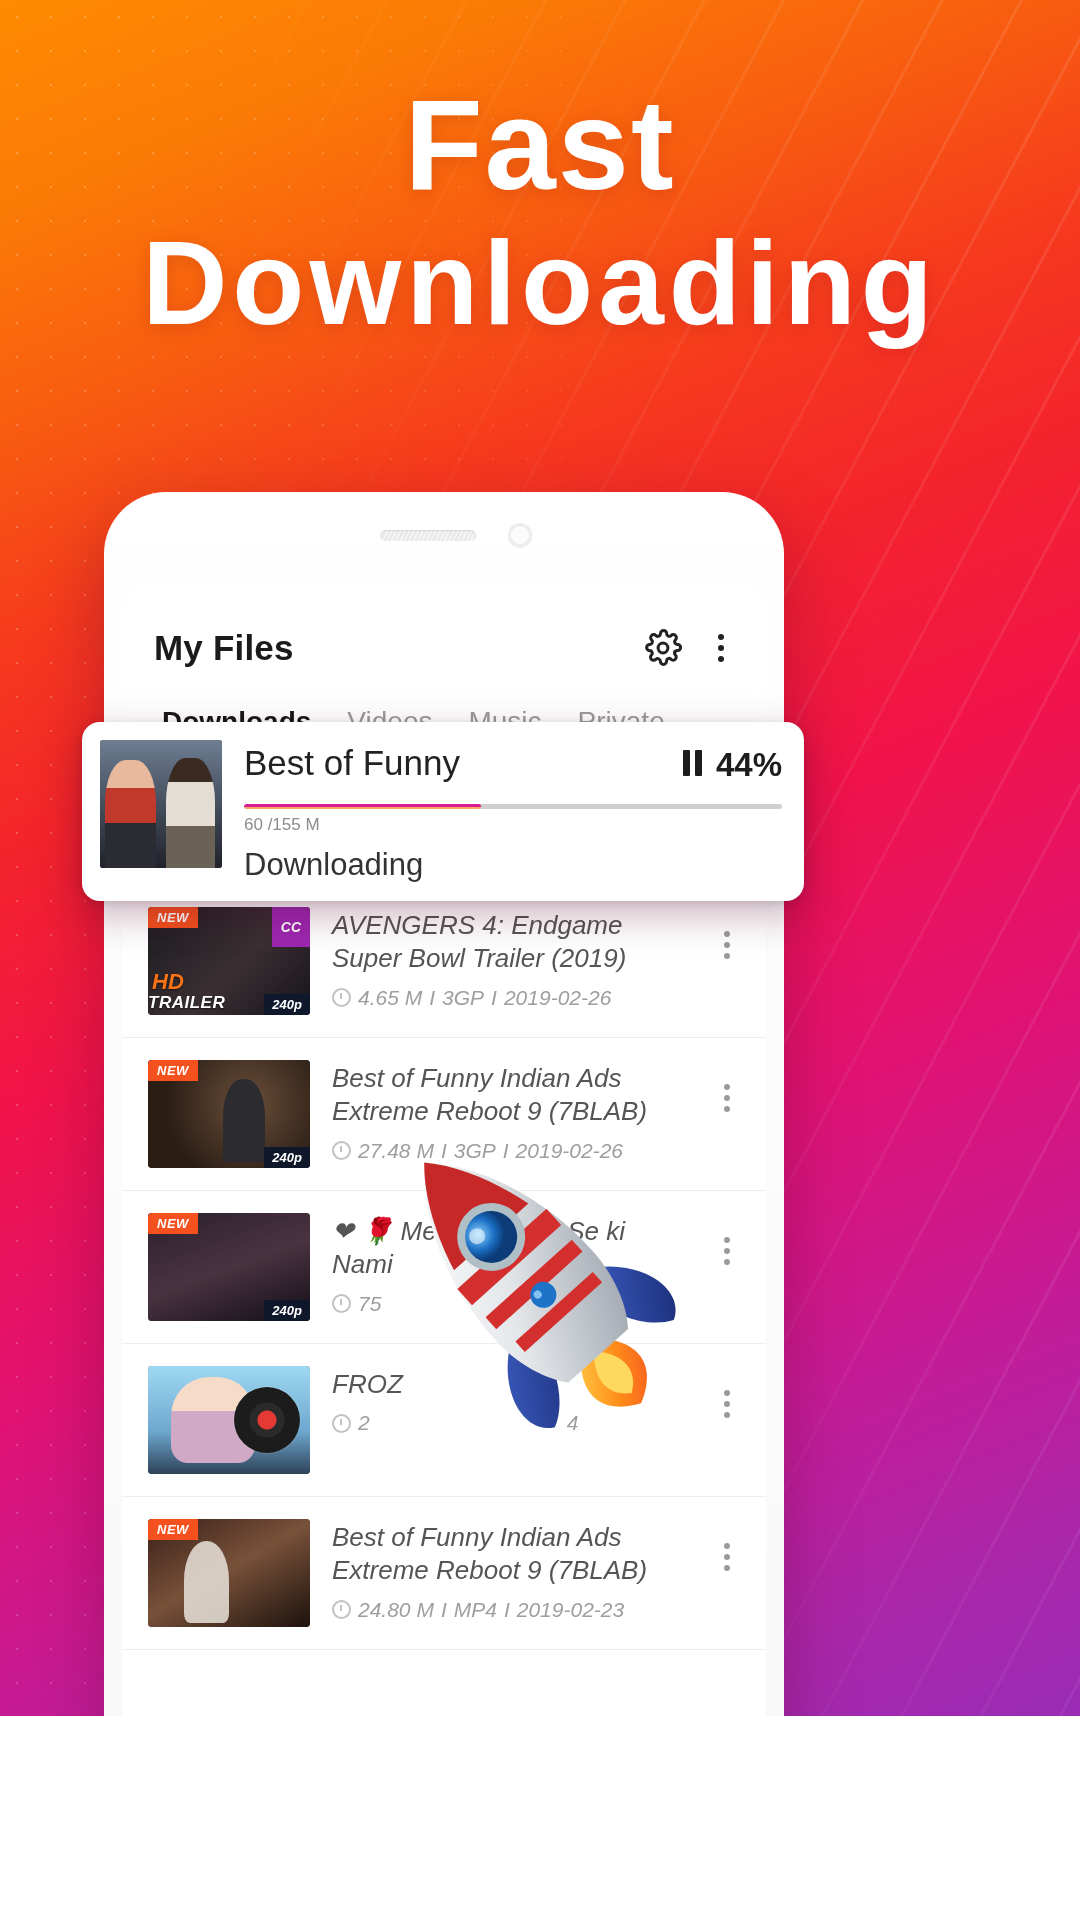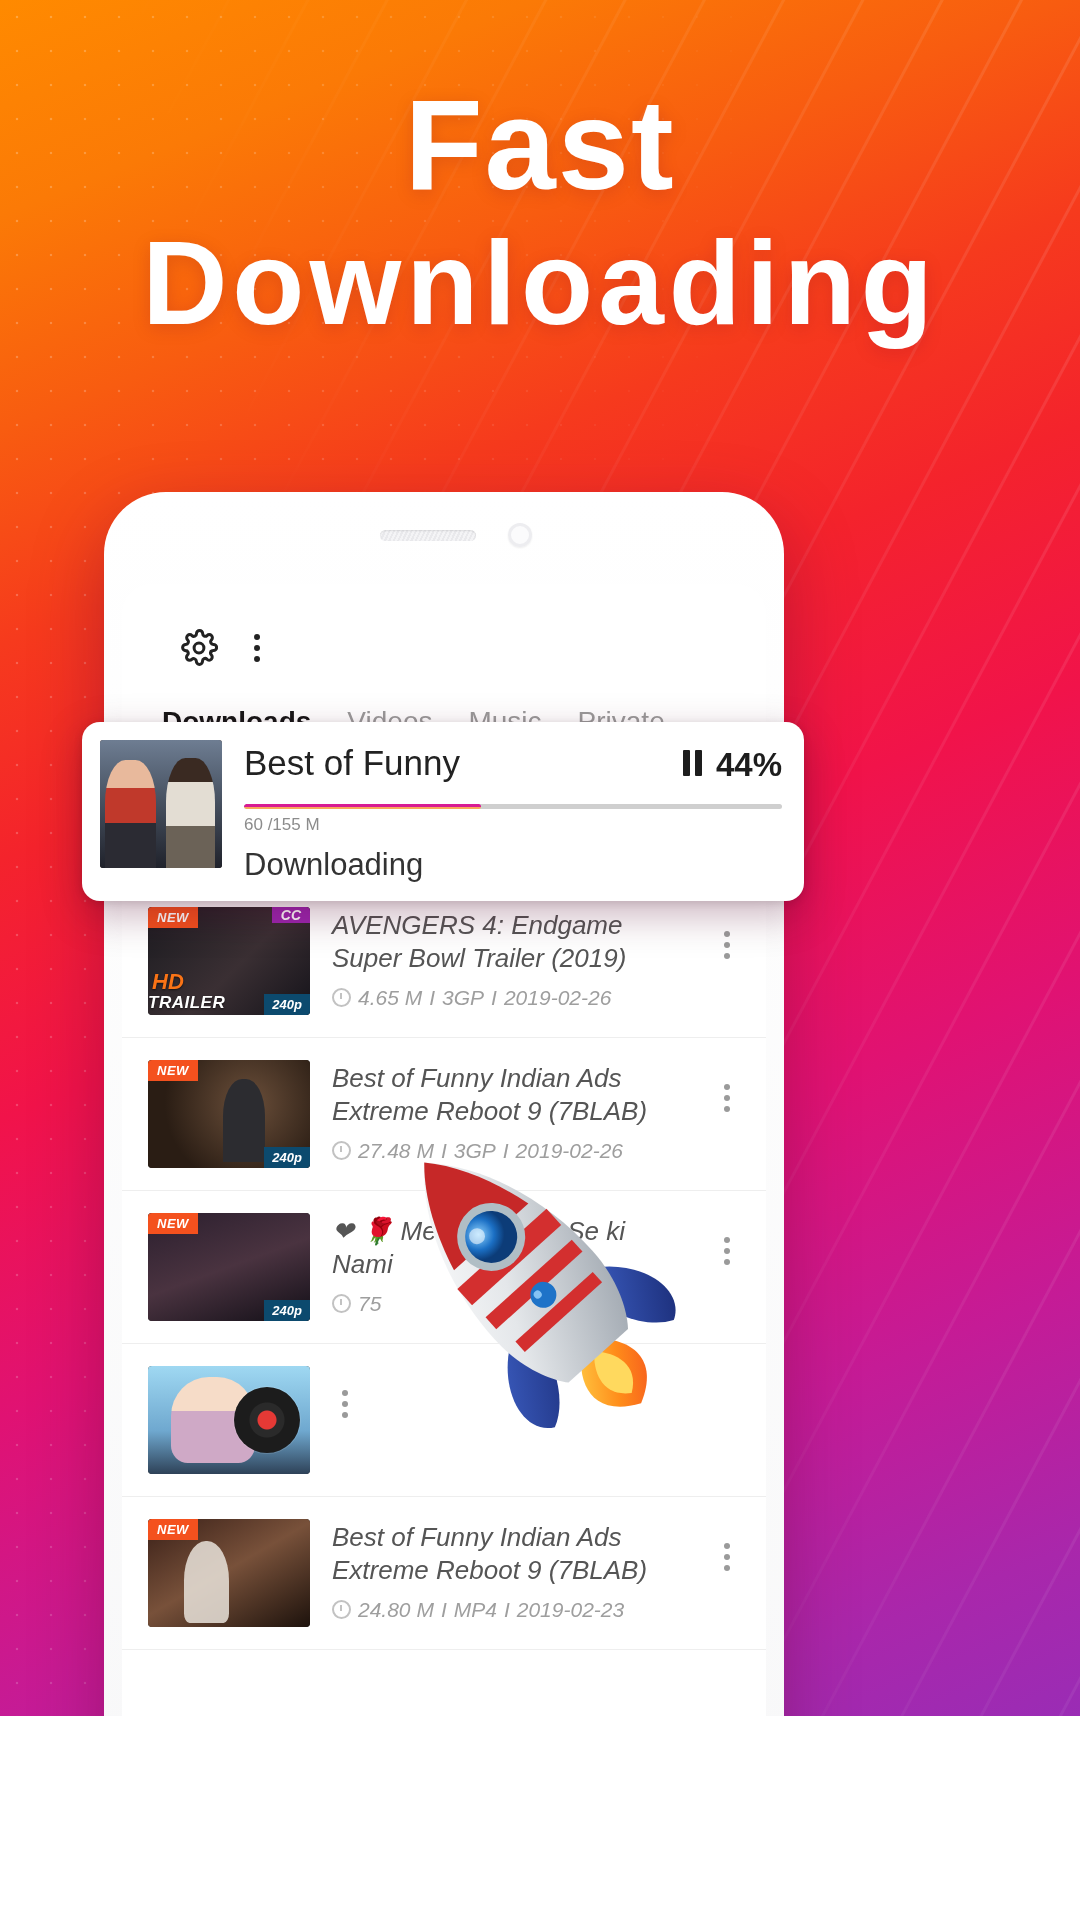--- a/index.html
+++ b/index.html
@@ -170,29 +170,29 @@
   }
   .thumb .badge-new {
     position: absolute; left: 0; top: 0;
     background: #f4511e; color: #fff;
     font-size: 13px; font-weight: 700;
     padding: 3px 9px;
     letter-spacing: .5px;
   }
   .thumb .badge-res {
     position: absolute; right: 0; bottom: 0;
-    background: #0c4a6e; color: #fff;
+    background: #0f172a; color: #fff;
     font-size: 13px; font-weight: 700;
     padding: 3px 8px;
   }
   .thumb .badge-cc {
     position: absolute; right: 0; top: 0;
     background: #9c27b0; color: #fff;
     font-size: 14px; font-weight: 700;
-    padding: 0 9px;
+    padding: 12px 9px;
   }
   .thumb .hd-txt {
     position: absolute; left: 4px; bottom: 22px;
     color: #f97316; font-size: 22px; font-weight: 800;
     line-height: 1;
     text-shadow: 0 1px 2px rgba(0,0,0,.6);
   }
   .thumb .tr-txt {
     position: absolute; left: 0px; bottom: 2px;
     color: #fff; font-size: 17px; font-weight: 800;
@@ -344,20 +344,21 @@
     <span class="l2">Downloading</span>
   </div>
 
   <div class="phone">
     <div class="speaker"></div>
     <div class="camera"></div>
 
     <div class="phone-screen">
 
       <div class="app-header">
+        <div class="app-title">My Files</div>
         <div class="hdr-icon">
           <svg width="38" height="38" viewBox="0 0 24 24" fill="none" stroke="#222" stroke-width="1.9">
             <circle cx="12" cy="12" r="3.1"></circle>
             <path d="M19.4 14.5a1.6 1.6 0 0 0 .32 1.77l.06.06a1.95 1.95 0 1 1-2.76 2.76l-.06-.06a1.6 1.6 0 0 0-1.77-.32 1.6 1.6 0 0 0-.97 1.47V20.4a1.95 1.95 0 0 1-3.9 0v-.1a1.6 1.6 0 0 0-1.05-1.46 1.6 1.6 0 0 0-1.77.32l-.06.06a1.95 1.95 0 1 1-2.76-2.76l.06-.06a1.6 1.6 0 0 0 .32-1.77 1.6 1.6 0 0 0-1.47-.97H3.6a1.95 1.95 0 0 1 0-3.9h.1A1.6 1.6 0 0 0 5.16 8.7a1.6 1.6 0 0 0-.32-1.77l-.06-.06a1.95 1.95 0 1 1 2.76-2.76l.06.06a1.6 1.6 0 0 0 1.77.32h.08a1.6 1.6 0 0 0 .97-1.47V2.9a1.95 1.95 0 0 1 3.9 0V3a1.6 1.6 0 0 0 .97 1.47 1.6 1.6 0 0 0 1.77-.32l.06-.06a1.95 1.95 0 1 1 2.76 2.76l-.06.06a1.6 1.6 0 0 0-.32 1.77v.08a1.6 1.6 0 0 0 1.47.97h.18a1.95 1.95 0 0 1 0 3.9h-.1a1.6 1.6 0 0 0-1.47.97z"></path>
           </svg>
         </div>
         <div class="hdr-icon kebab">
           <i></i>
           <i></i>
           <i></i>
@@ -441,20 +442,28 @@
             <i></i>
             <i></i>
             <i></i>
           </div>
         </div>
 
         <div class="file-row">
           <div class="thumb">
             <div class="pic-e"></div>
             <span class="disc"></span>
+          </div>
+          <div class="file-meta">
+            <div class="file-title">FROZ</div>
+            <div class="file-sub">
+              <span class="clock"></span>
+              <span>2</span>
+              <span style="margin-left:190px;">4</span>
+            </div>
           </div>
           <div class="row-kebab">
             <i></i>
             <i></i>
             <i></i>
           </div>
         </div>
 
         <div class="file-row">
           <div class="thumb">

